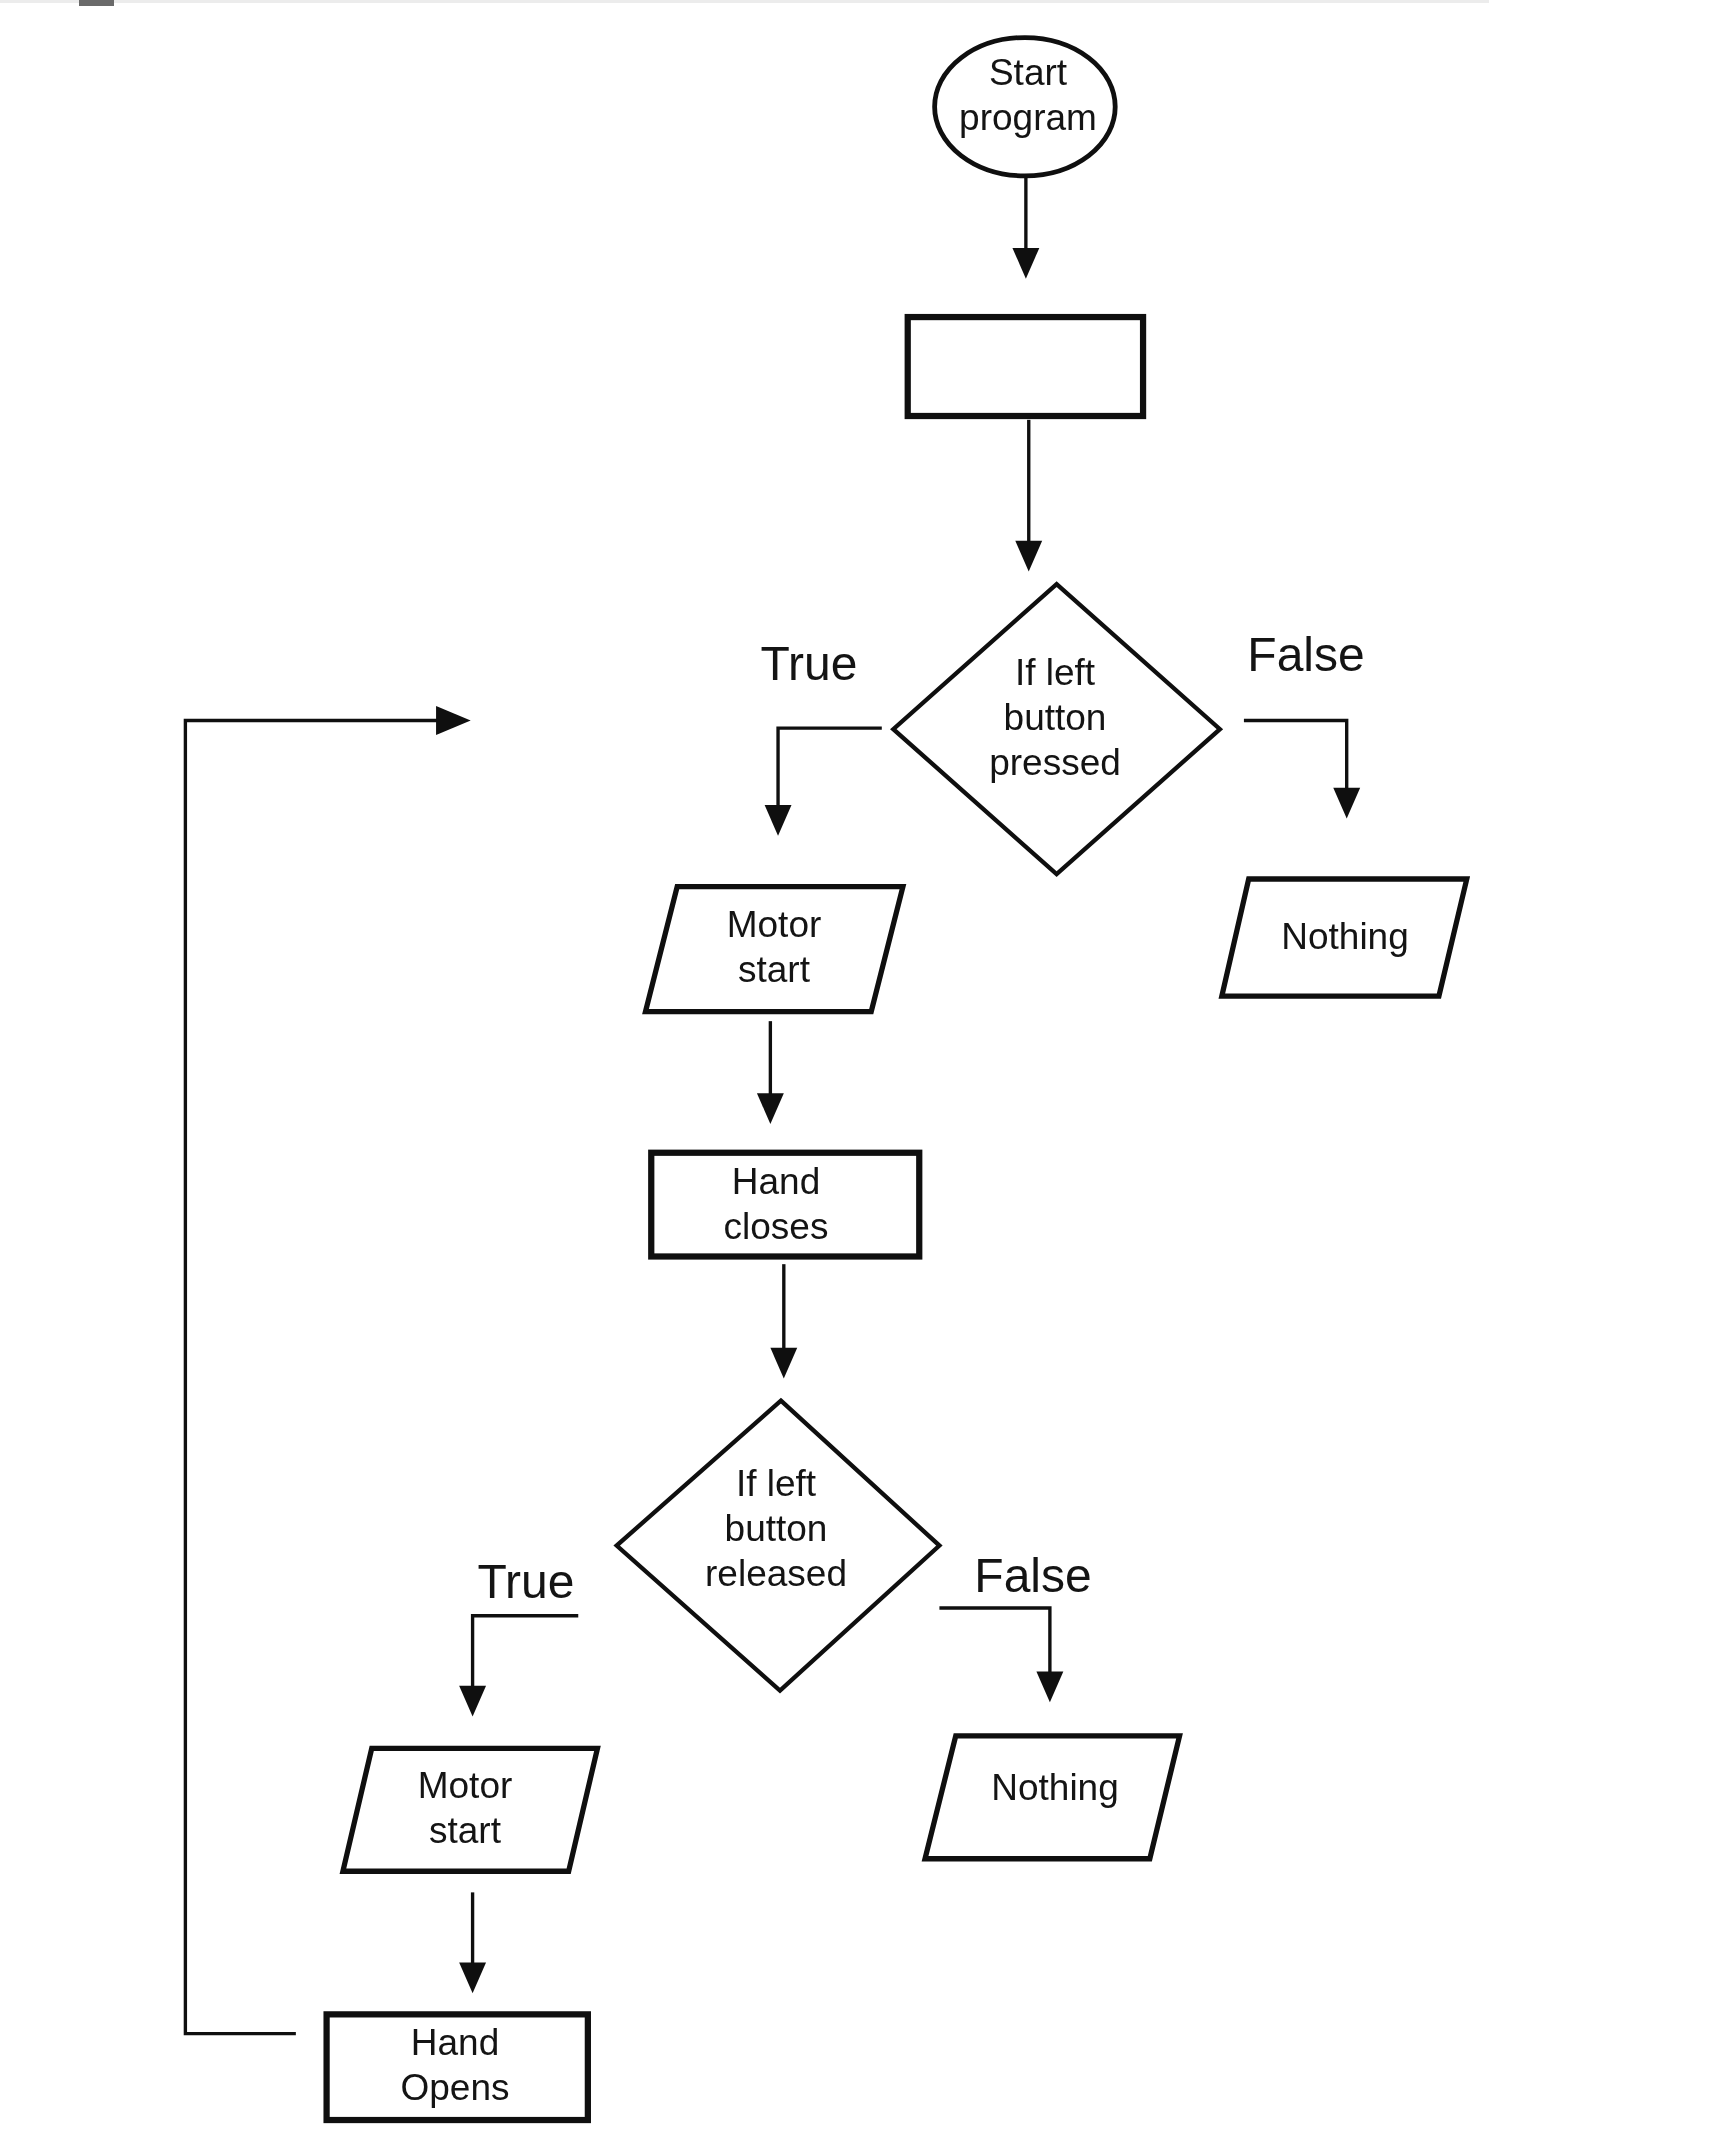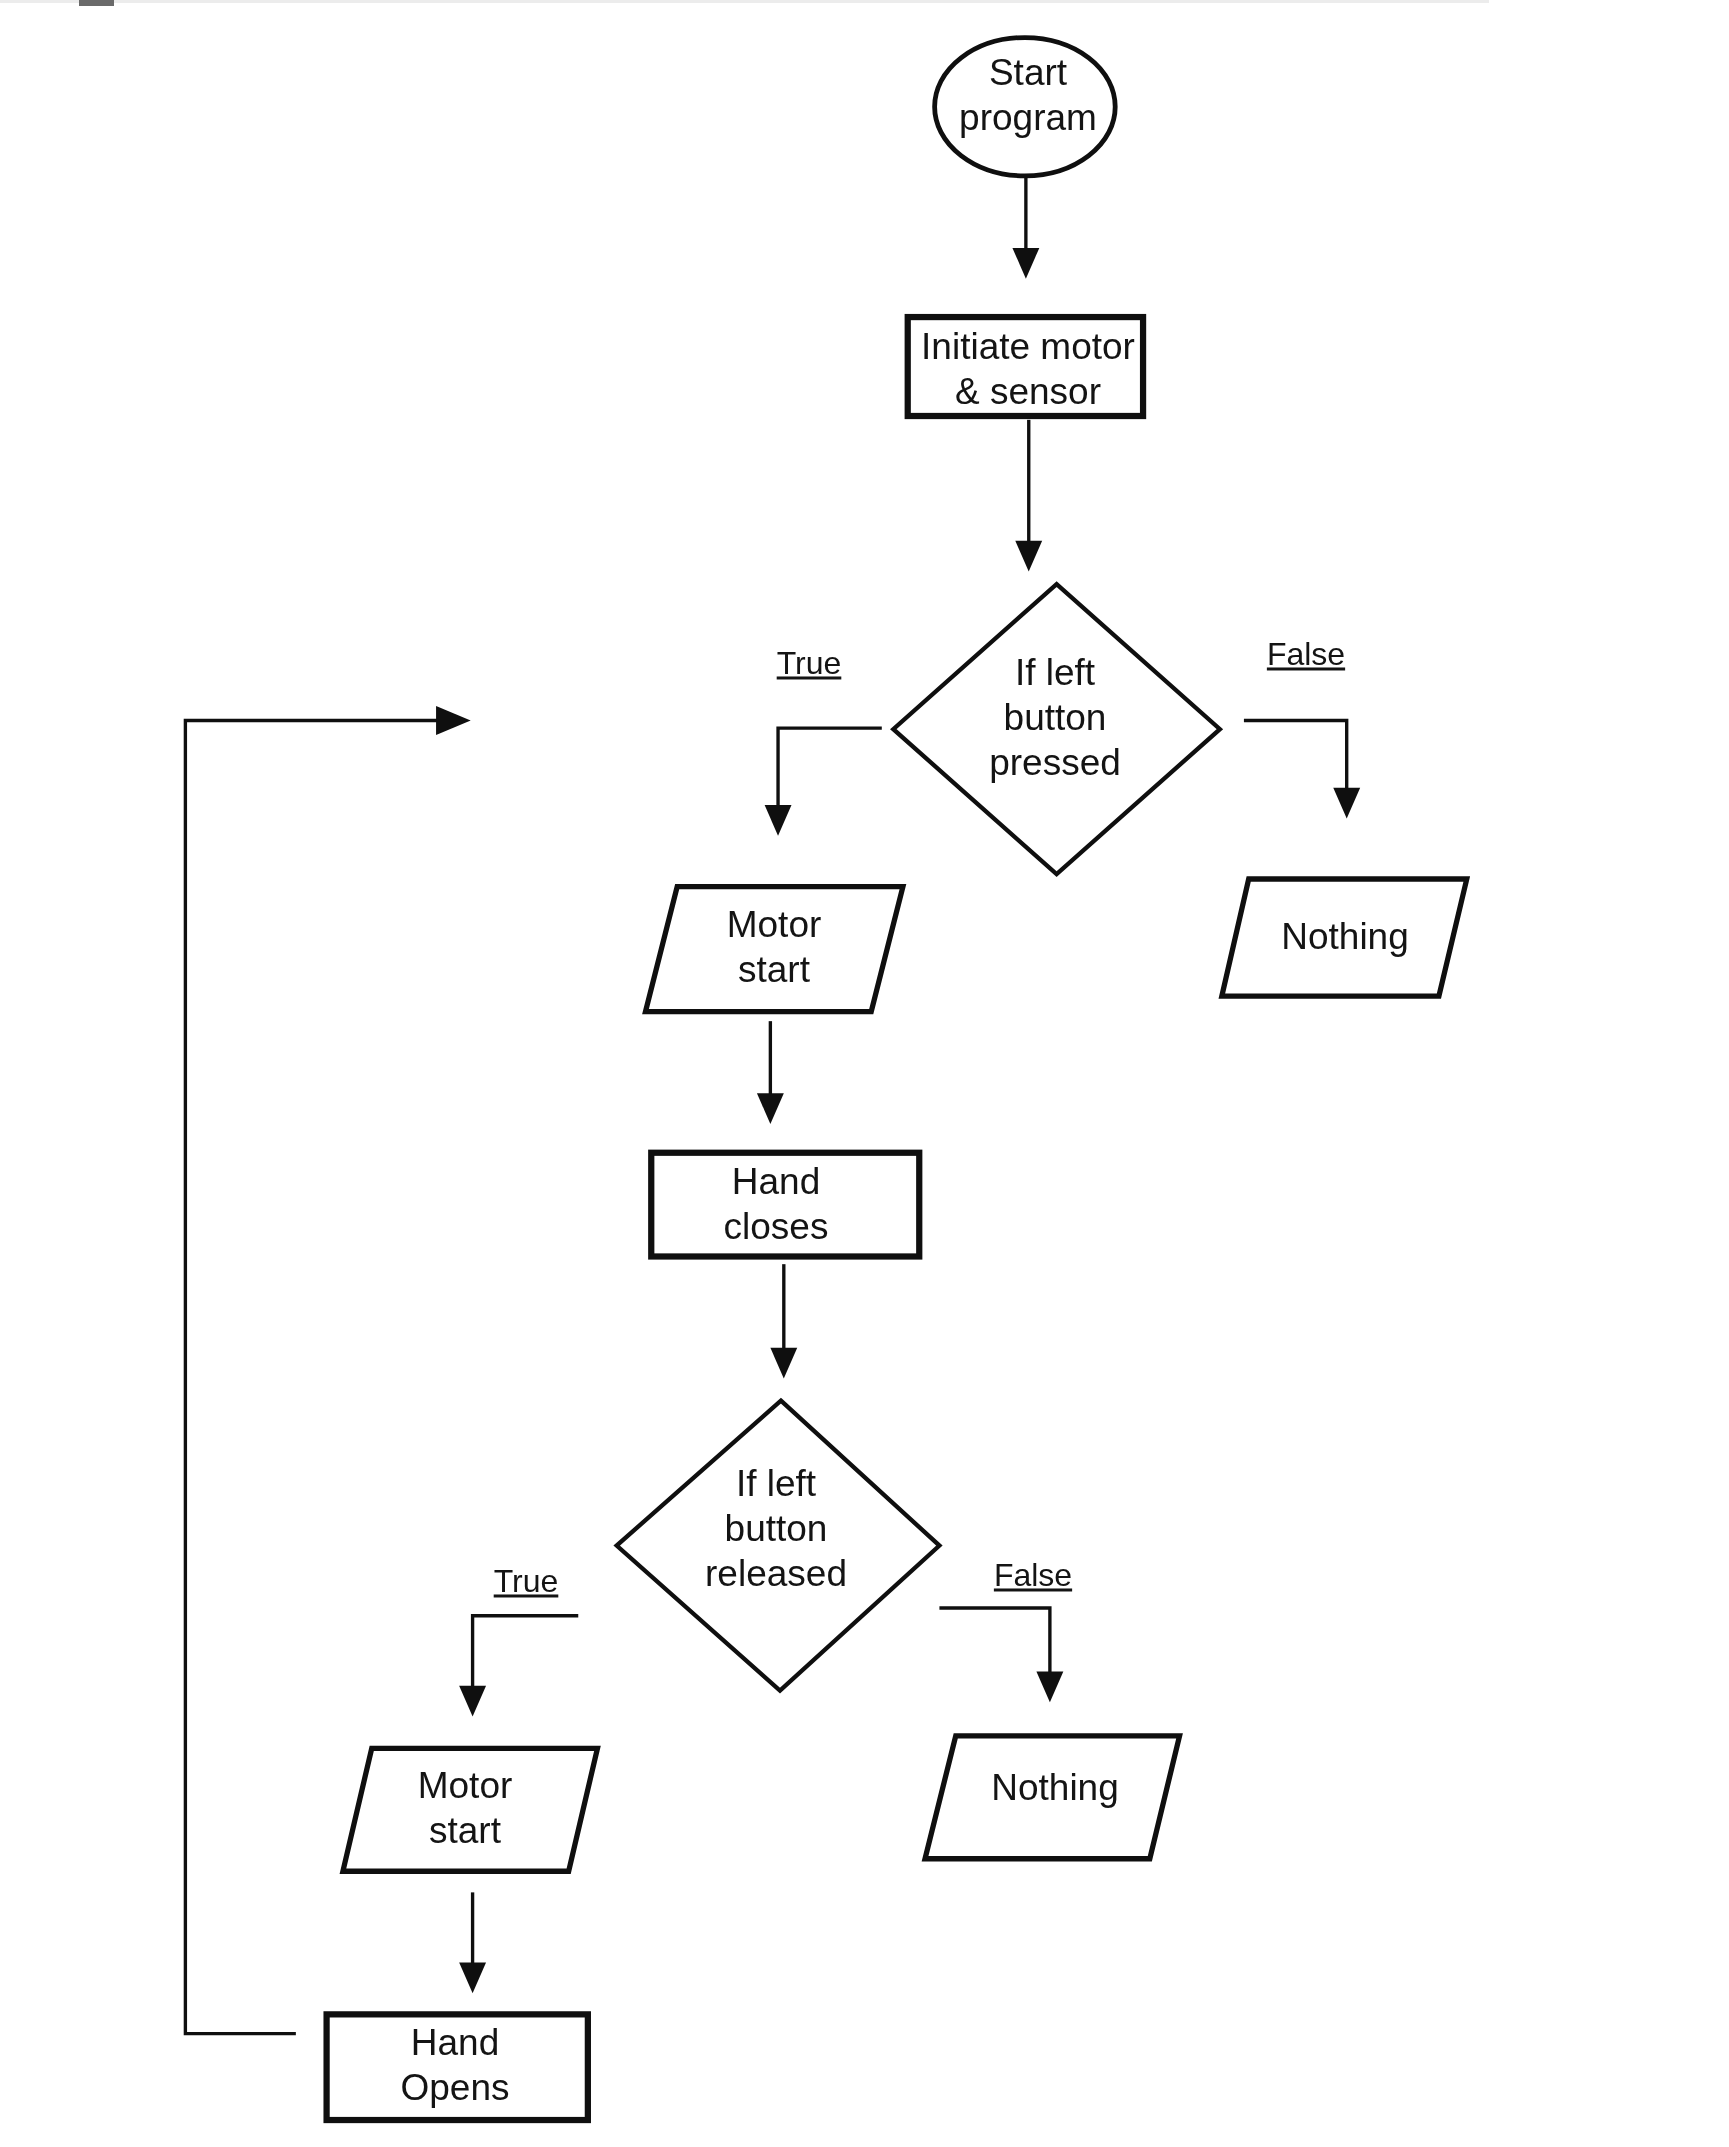--- a/index.html
+++ b/index.html
@@ -21,21 +21,21 @@
   svg.diagram{position:absolute;left:0;top:0;}
   .lbl{
     position:absolute;
     transform:translate(-50%,-50%);
     white-space:pre-line;
     text-align:center;
     font-size:37px;
     line-height:1.22;
     color:#141414;
   }
-  .edge-lbl{font-size:32px;text-decoration:underline;}
+  .edge-lbl{font-size:48px;}
 </style>
 </head>
 <body>
 
 <div class="page">
 
   <div class="top-band"></div>
   <div class="top-tab"></div>
 
   <svg class="diagram" width="1729" height="2147" viewBox="0 0 1800 2235">
@@ -95,22 +95,20 @@
       <polygon points="387,1820 622,1820 592,1948 357,1948" stroke-width="5.5"></polygon>
 
       <polygon points="995,1807 1228,1807 1197,1935 963,1935" stroke-width="5.5"></polygon>
 
       <rect x="340" y="2097" width="272" height="110" stroke-width="6.5"></rect>
     </g>
   </svg>
 
   <div class="lbl" style="left:1028px;top:95px">Start
 program</div>
-  <div class="lbl" style="left:1028px;top:369px">Initiate motor
-&amp; sensor</div>
   <div class="lbl" style="left:1055px;top:718px">If left
 button
 pressed</div>
   <div class="lbl" style="left:774px;top:947px">Motor
 start</div>
   <div class="lbl" style="left:1345px;top:937px">Nothing</div>
   <div class="lbl" style="left:776px;top:1204px">Hand
 closes</div>
   <div class="lbl" style="left:776px;top:1529px">If left
 button

